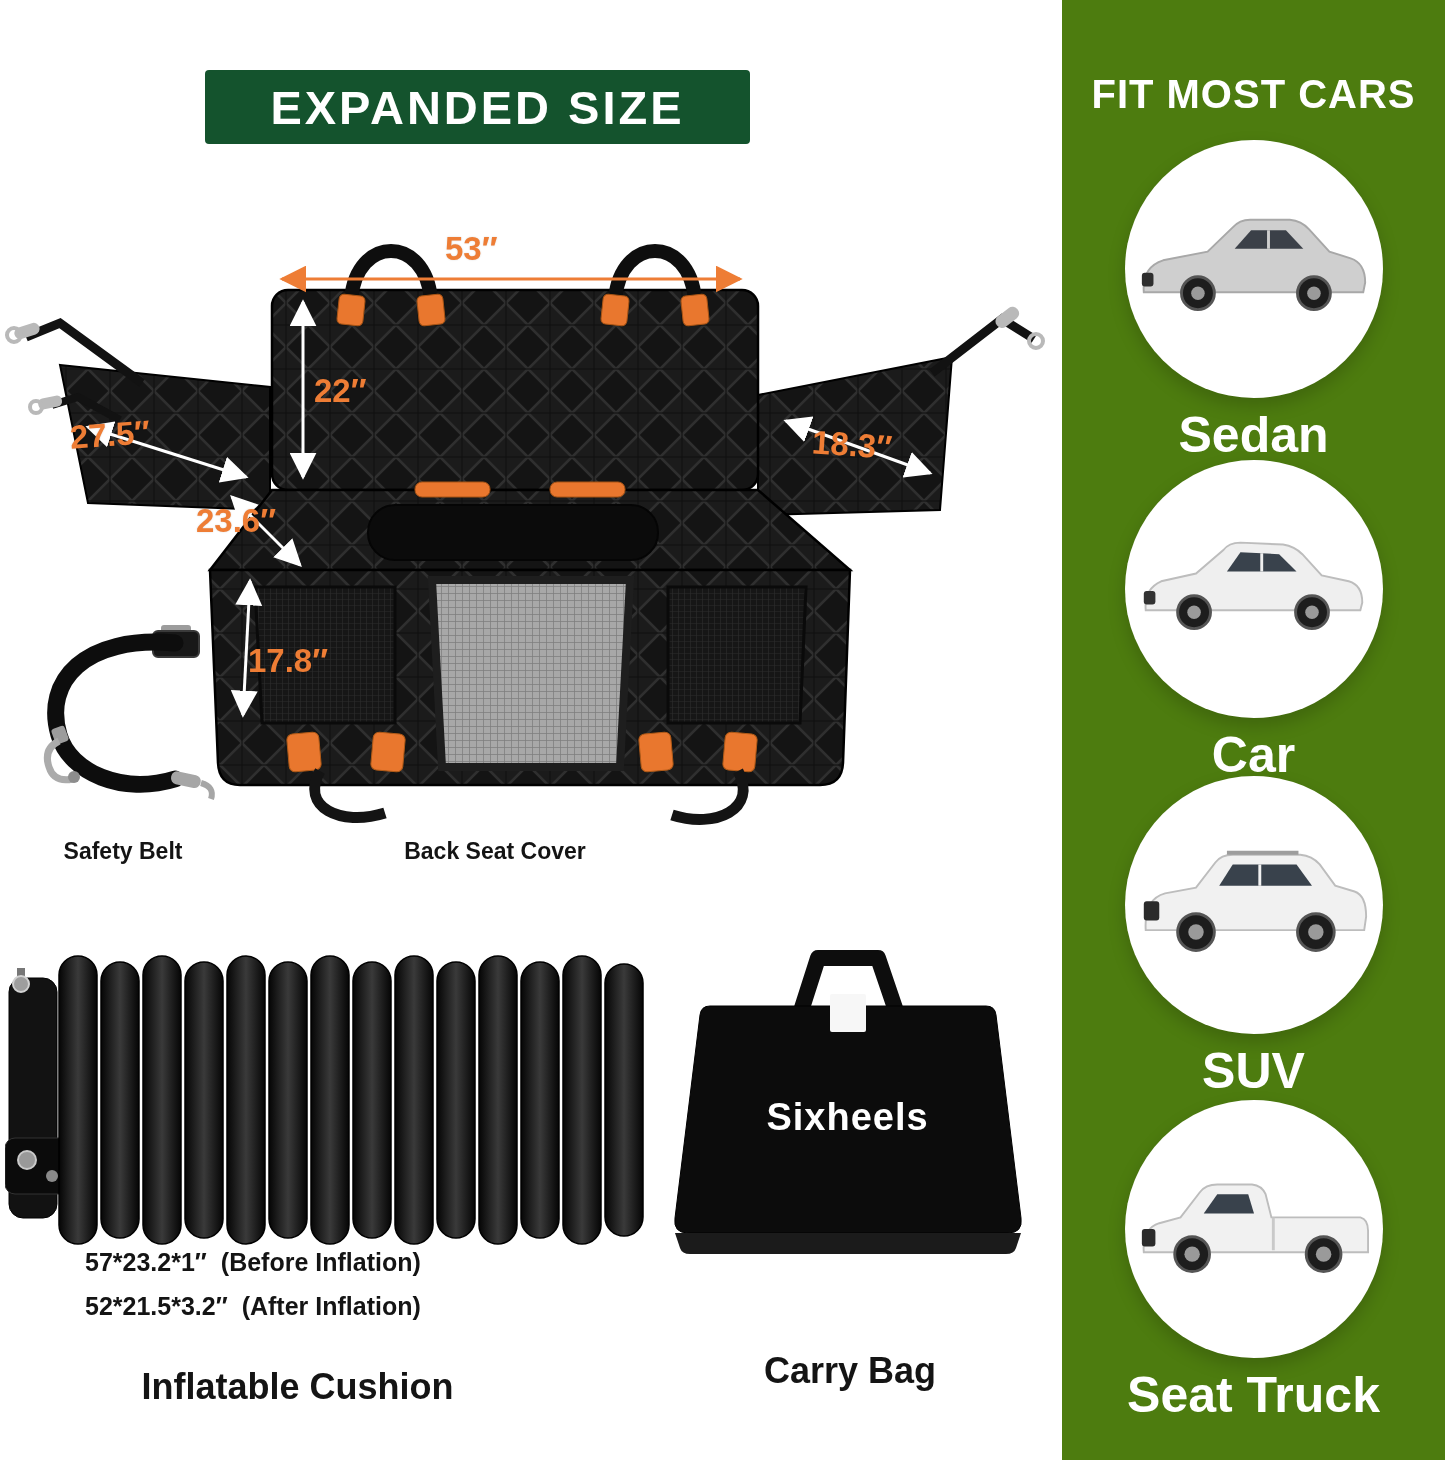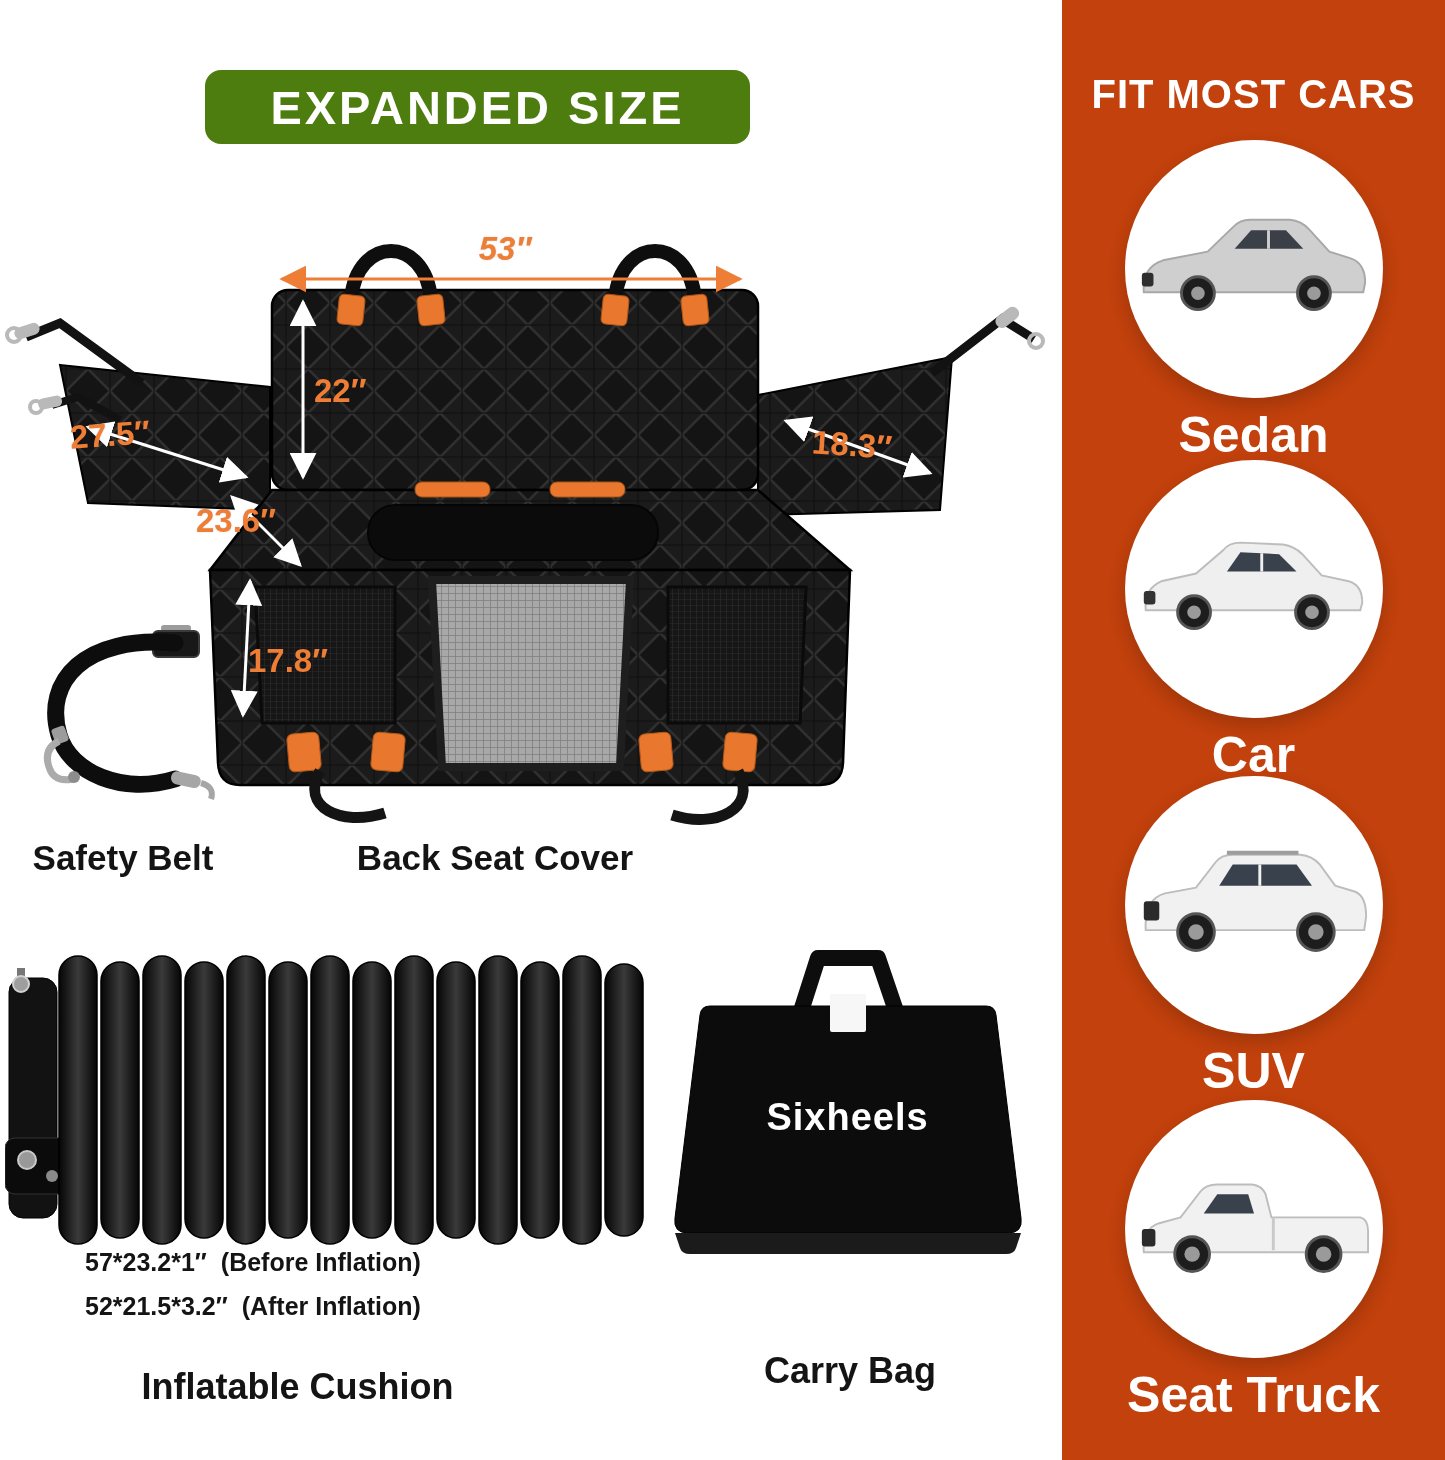--- a/index.html
+++ b/index.html
@@ -1,54 +1,54 @@
 <!DOCTYPE html>
 <html><head>
 <meta charset="utf-8">
 <style>
   html,body{margin:0;padding:0;background:#fff;}
   .page{position:relative;width:1445px;height:1460px;background:#ffffff;
         font-family:"Liberation Sans",sans-serif;overflow:hidden;}
 
   
   .banner{position:absolute;left:205px;top:70px;width:545px;height:74px;
-          background:#4d7c0f;border-radius:16px;display:flex;align-items:center;justify-content:center;}
+          background:#14532d;border-radius:4px;display:flex;align-items:center;justify-content:center;}
   .banner-text{color:#fff;font-size:47px;font-weight:bold;letter-spacing:3px;}
 
   
   .diagram{position:absolute;left:0;top:215px;width:1060px;height:630px;}
   .dim{position:absolute;color:#EE7D35;font-weight:bold;font-size:33px;white-space:nowrap;
        text-shadow:0 0 2px rgba(0,0,0,.15);}
-  .dim-53{left:445px;top:230px;width:120px;text-align:center;font-style:italic;}
+  .dim-53{left:445px;top:230px;width:120px;}
   .dim-22{left:314px;top:372px;}
   .dim-275{left:70px;top:416px;transform:rotate(-4deg);}
   .dim-236{left:196px;top:502px;}
   .dim-183{left:812px;top:426px;transform:rotate(4deg);}
   .dim-178{left:248px;top:642px;}
 
-  .plabel{position:absolute;color:#141414;font-weight:bold;font-size:35px;text-align:center;}
+  .plabel{position:absolute;color:#141414;font-weight:bold;font-size:23px;text-align:center;}
   .lbl-belt{left:8px;top:838px;width:230px;}
   .lbl-cover{left:325px;top:838px;width:340px;}
   .lbl-cushion{left:115px;top:1366px;width:365px;font-size:36px;}
   .lbl-bag{left:700px;top:1350px;width:300px;font-size:36px;}
 
   
   .cushion{position:absolute;left:5px;top:950px;width:645px;height:300px;}
   .spec-line{position:absolute;left:85px;color:#141414;font-weight:bold;font-size:25px;white-space:nowrap;}
   .spec-1{top:1248px;}
   .spec-2{top:1292px;}
   .spec-line .note{margin-left:14px;}
 
   
   .bag{position:absolute;left:650px;top:948px;width:395px;height:310px;}
   .bag-brand{position:absolute;left:0;top:148px;width:100%;text-align:center;color:#fff;
              font-size:38px;font-weight:bold;letter-spacing:1px;}
 
   
-  .panel{position:absolute;left:1062px;top:0;width:383px;height:1460px;background:#c2410c;}
+  .panel{position:absolute;left:1062px;top:0;width:383px;height:1460px;background:#4d7c0f;}
   .panel-title{position:absolute;left:0;top:72px;width:100%;text-align:center;color:#fff;
                font-size:40px;font-weight:bold;letter-spacing:1px;}
   .vehicle{position:absolute;left:0;width:100%;}
   .vehicle-1{top:140px;} .vehicle-2{top:460px;} .vehicle-3{top:776px;} .vehicle-4{top:1100px;}
   .circle{width:258px;height:258px;border-radius:50%;background:#fff;margin:0 auto;
           display:flex;align-items:center;justify-content:center;
           box-shadow:0 8px 18px rgba(0,0,0,.18);overflow:hidden;}
   .vehicle-label{margin-top:8px;text-align:center;color:#fff;font-size:50px;font-weight:bold;}
 </style>
 </head>

